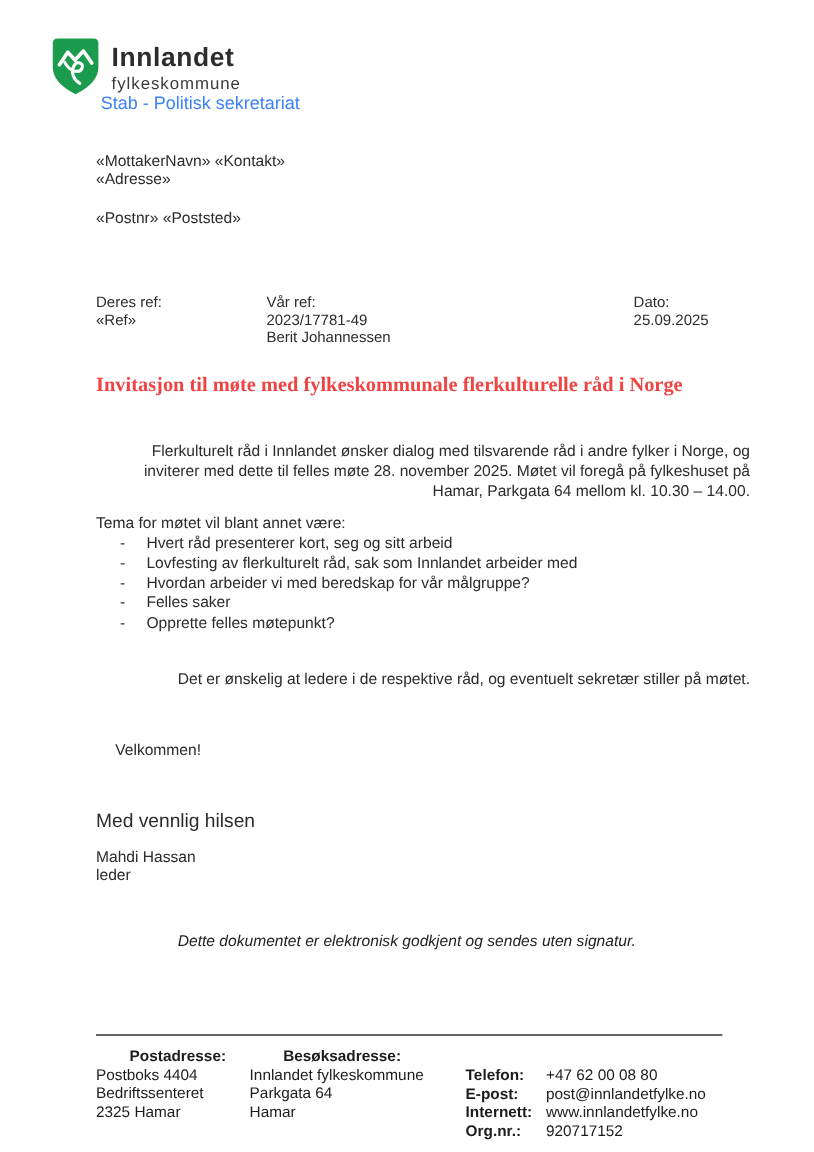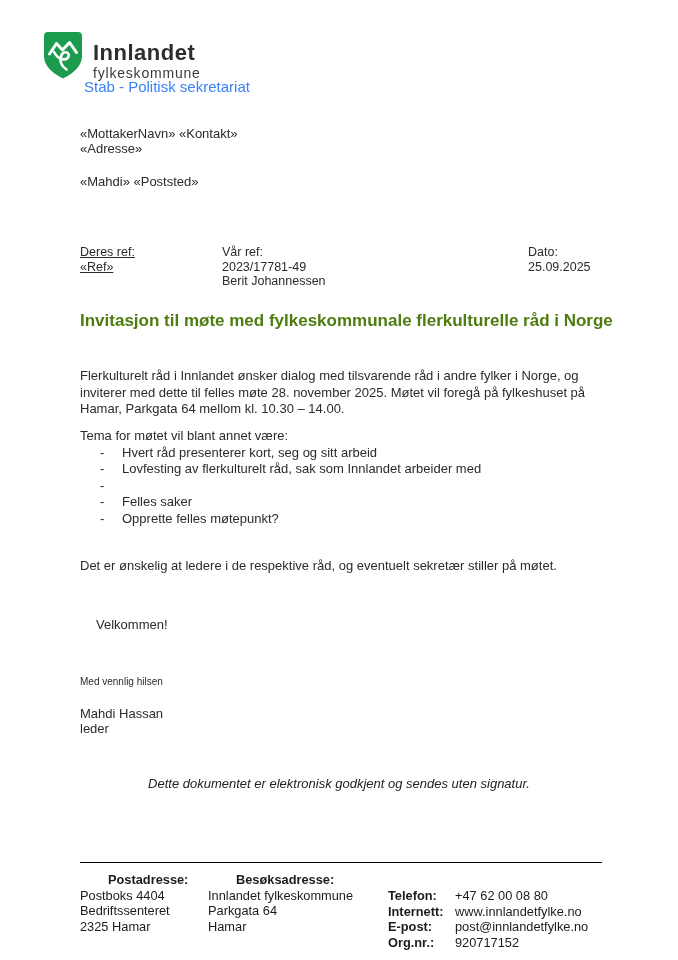--- a/index.html
+++ b/index.html
@@ -6,51 +6,51 @@
   .page {
     position: relative;
     width: 678px;
     height: 960px;
     background: #ffffff;
     font-family: "Liberation Sans", sans-serif;
     color: #2b2b2b;
     overflow: hidden;
   }
   
-  .logo-row { position: absolute; left: 40px; top: 29px; display: flex; align-items: flex-end; }
+  .logo-row { position: absolute; left: 40px; top: 29px; display: flex; align-items: center; }
   .shield { width: 46px; height: 52px; display: block; }
   .logo-text { margin-left: 7px; padding-top: 3px; }
   .org-name { font-size: 22px; font-weight: bold; color: #2d2d2d; letter-spacing: 0.5px; line-height: 1.05; }
   .org-sub { font-size: 14px; color: #3a3a3a; letter-spacing: 0.8px; margin-top: 1px; }
   .department { position: absolute; left: 84px; top: 78px; font-size: 15px; color: #3b82f6; }
 
   
   .recipient { position: absolute; left: 80px; top: 126px; font-size: 13px; line-height: 15px; }
   .recipient .gap { height: 18px; }
 
   
   .refs { position: absolute; left: 80px; top: 245px; width: 530px; font-size: 12.5px; line-height: 14.5px; }
   .refs .col { position: absolute; top: 0; }
-  .refs .col-deres { left: 0; text-decoration: underline; }
+  .refs .col-deres { left: 0; }
   .refs .col-var  { left: 142px; }
   .refs .col-dato { left: 448px; }
 
   
   .title {
     position: absolute; left: 80px; top: 308px; width: 545px;
-    margin: 0; font-size: 17px; font-weight: bold; color: #4d7c0f; line-height: 25px;
+    margin: 0; font-size: 17px; font-weight: bold; color: #ef4444; line-height: 25px; font-family: Liberation Serif, serif;
   }
-  .p1 { position: absolute; left: 80px; top: 368px; width: 545px; margin: 0; font-size: 13px; line-height: 16.6px; }
+  .p1 { position: absolute; left: 80px; top: 368px; width: 545px; margin: 0; font-size: 13px; line-height: 16.6px; text-align: right; }
   .list-block { position: absolute; left: 80px; top: 428px; width: 545px; font-size: 13px; line-height: 16.6px; }
   .list-intro { margin: 0 0 0 0; }
   .li-row { display: flex; }
   .li-marker { width: 22px; padding-left: 20px; flex: none; }
-  .p2 { position: absolute; left: 80px; top: 558px; width: 545px; margin: 0; font-size: 13px; line-height: 16.6px; }
+  .p2 { position: absolute; left: 80px; top: 558px; width: 545px; margin: 0; font-size: 13px; line-height: 16.6px; text-align: right; }
   .welcome { position: absolute; left: 80px; top: 601px; margin: 16px; font-size: 13px; }
-  .closing { position: absolute; left: 80px; top: 676px; margin: 0; font-size: 10px; }
+  .closing { position: absolute; left: 80px; top: 676px; margin: 0; font-size: 16px; }
   .sig-name { position: absolute; left: 80px; top: 706px; margin: 0; font-size: 13px; line-height: 15.5px; }
   .sig-title { position: absolute; left: 80px; top: 721px; margin: 0; font-size: 13px; line-height: 15.5px; }
   .e-note {
     position: absolute; left: 0; top: 776px; width: 678px; margin: 0;
     text-align: center; font-style: italic; font-size: 13px; color: #222;
   }
 
   
   .footer-rule { position: absolute; left: 80px; top: 862px; width: 522px; border-top: 1.5px solid #000; }
   .footer { position: absolute; left: 80px; top: 872px; width: 522px; font-size: 12.8px; line-height: 15.6px; color: #1c1c1c; }
@@ -77,21 +77,21 @@
       <div class="org-name">Innlandet</div>
       <div class="org-sub">fylkeskommune</div>
     </div>
   </div>
   <div class="department">Stab - Politisk sekretariat</div>
 
   <div class="recipient">
     <div>«MottakerNavn» «Kontakt»</div>
     <div>«Adresse»</div>
     <div class="gap"></div>
-    <div>«Mahdi» «Poststed»</div>
+    <div>«Postnr» «Poststed»</div>
   </div>
 
   <div class="refs">
     <div class="col col-deres">
       <div>Deres ref:</div>
       <div>«Ref»</div>
     </div>
     <div class="col col-var">
       <div>Vår ref:</div>
       <div>2023/17781-49</div>
@@ -112,20 +112,21 @@
     <div class="li-row">
       <span class="li-marker">-</span>
       <span>Hvert råd presenterer kort, seg og sitt arbeid</span>
     </div>
     <div class="li-row">
       <span class="li-marker">-</span>
       <span>Lovfesting av flerkulturelt råd, sak som Innlandet arbeider med</span>
     </div>
     <div class="li-row">
       <span class="li-marker">-</span>
+      <span>Hvordan arbeider vi med beredskap for vår målgruppe?</span>
     </div>
     <div class="li-row">
       <span class="li-marker">-</span>
       <span>Felles saker</span>
     </div>
     <div class="li-row">
       <span class="li-marker">-</span>
       <span>Opprette felles møtepunkt?</span>
     </div>
   </div>
@@ -152,26 +153,26 @@
       <div>Innlandet fylkeskommune</div>
       <div>Parkgata 64</div>
       <div>Hamar</div>
     </div>
     <div class="fcol fcol-contact">
       <div class="contact-row">
         <span class="clabel">Telefon:</span>
         <span>+47 62 00 08 80</span>
       </div>
       <div class="contact-row">
+        <span class="clabel">E-post:</span>
+        <span>post@innlandetfylke.no</span>
+      </div>
+      <div class="contact-row">
         <span class="clabel">Internett:</span>
         <span>www.innlandetfylke.no</span>
-      </div>
-      <div class="contact-row">
-        <span class="clabel">E-post:</span>
-        <span>post@innlandetfylke.no</span>
       </div>
       <div class="contact-row">
         <span class="clabel">Org.nr.:</span>
         <span>920717152</span>
       </div>
     </div>
   </div>
 
 </div>
 

